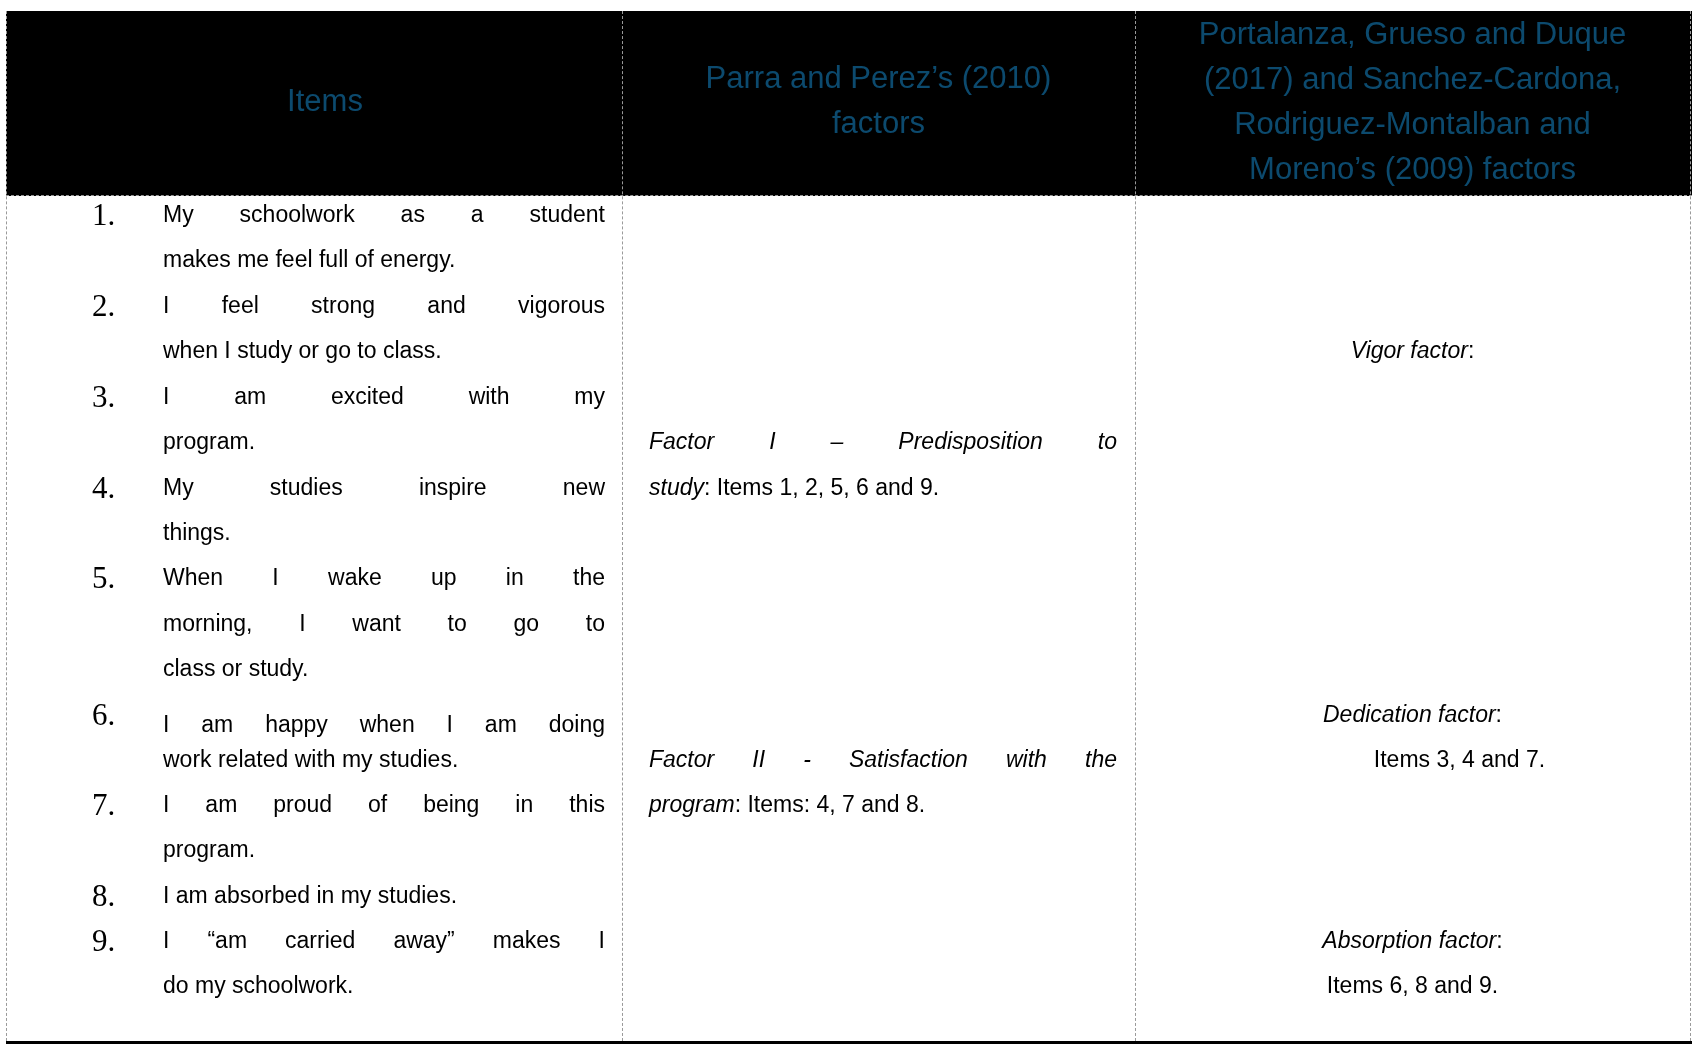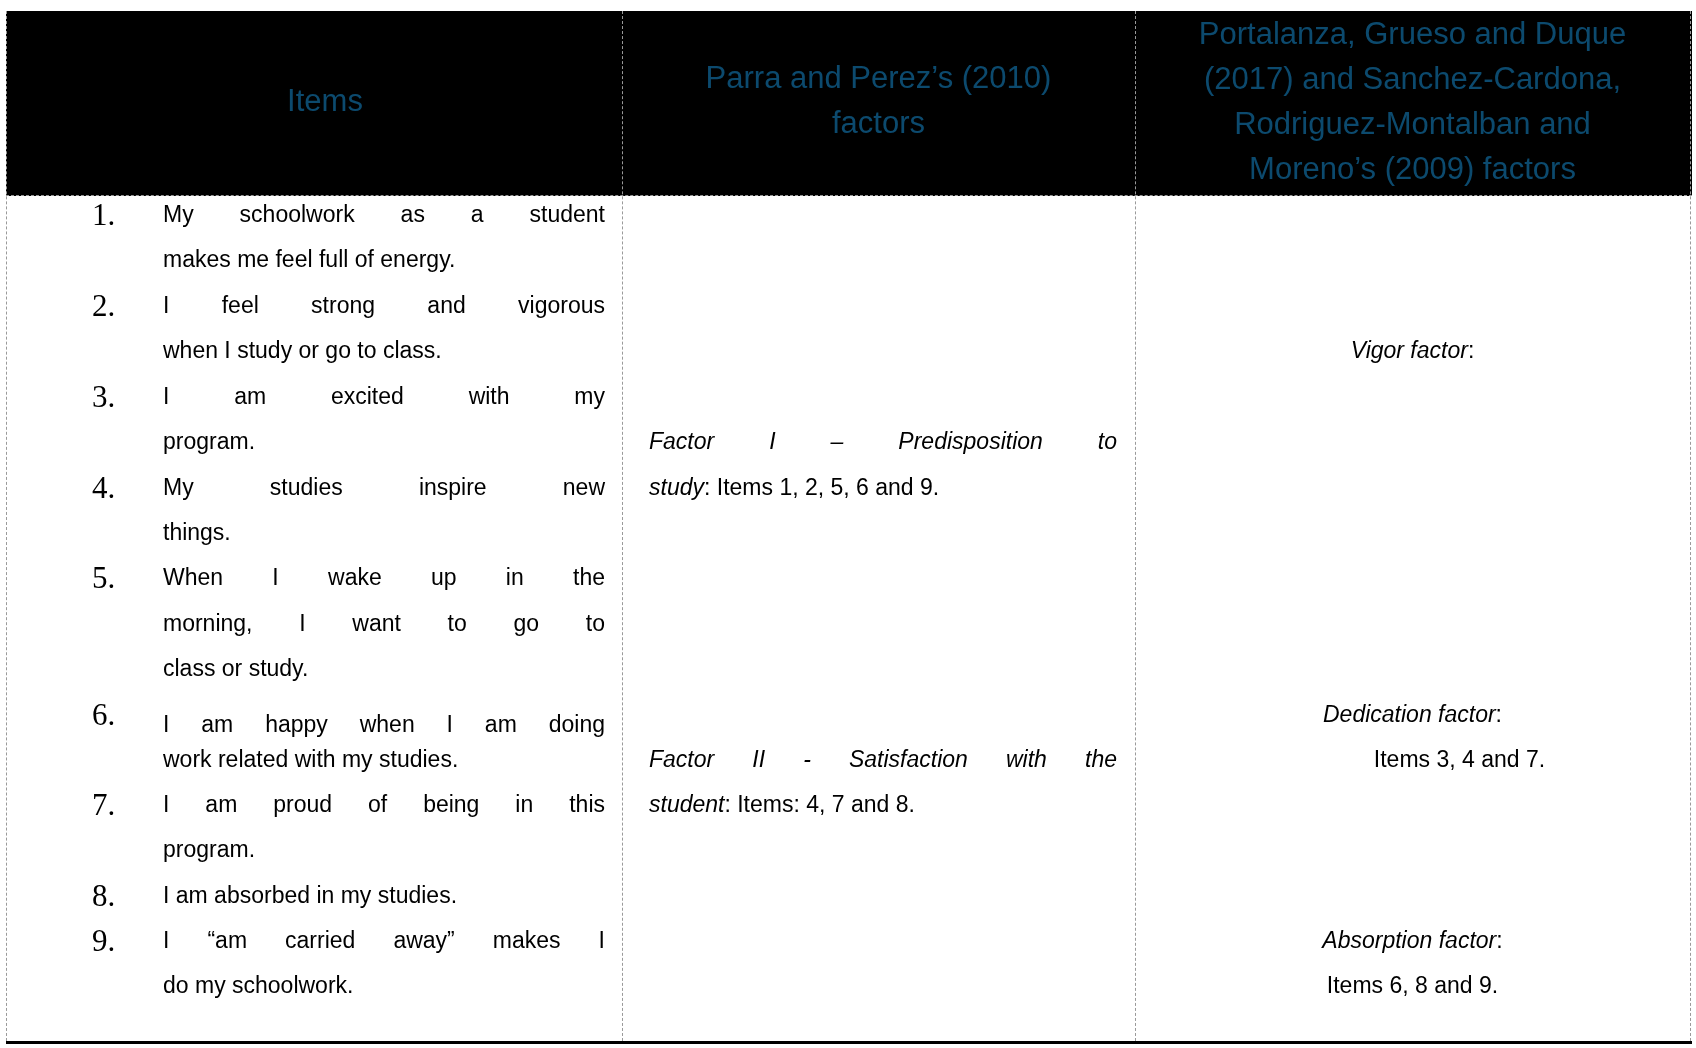--- a/index.html
+++ b/index.html
@@ -80,21 +80,21 @@
 
   <div class="line" style="left:157px;top:862px;">I am absorbed in my studies.</div>
 
   <div class="line just" style="left:157px;top:907px;width:442px;">I “am carried away” makes I</div>
   <div class="line" style="left:157px;top:952px;">do my schoolwork.</div>
 
   <div class="line just" style="left:643px;top:408px;width:468px;"><i>Factor I – Predisposition to</i></div>
   <div class="line" style="left:643px;top:454px;"><i>study</i><span>: Items 1, 2, 5, 6 and 9.</span></div>
 
   <div class="line just" style="left:643px;top:726px;width:468px;"><i>Factor II - Satisfaction with the</i></div>
-  <div class="line" style="left:643px;top:771px;"><i>student</i><span>: Items: 4, 7 and 8.</span></div>
+  <div class="line" style="left:643px;top:771px;"><i>program</i><span>: Items: 4, 7 and 8.</span></div>
 
   <div class="line ctr" style="left:1129px;top:317px;width:555px;"><i>Vigor factor</i><span>:</span></div>
 
   <div class="line ctr" style="left:1129px;top:681px;width:555px;"><i>Dedication factor</i><span>:</span></div>
   <div class="line ctr" style="left:1129px;top:726px;width:555px;padding-left:47px;">Items 3, 4 and 7.</div>
 
   <div class="line ctr" style="left:1129px;top:907px;width:555px;"><i>Absorption factor</i><span>:</span></div>
   <div class="line ctr" style="left:1129px;top:952px;width:555px;">Items 6, 8 and 9.</div>
 </div>
 

